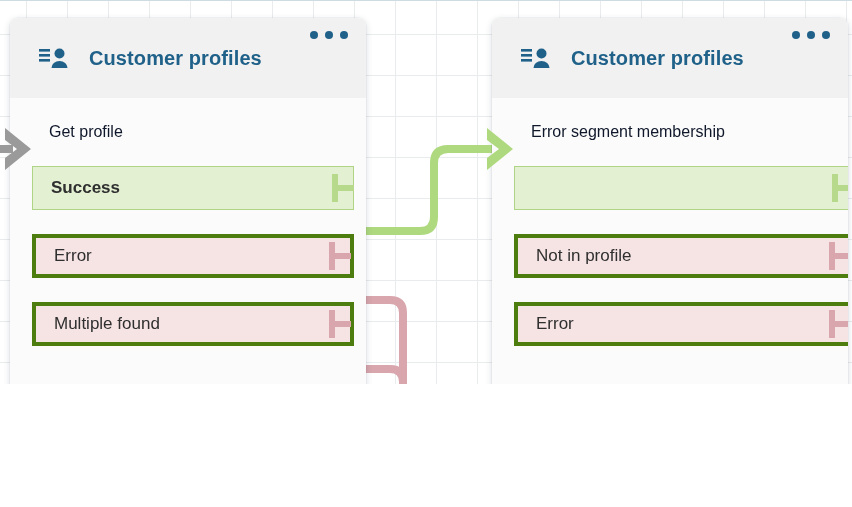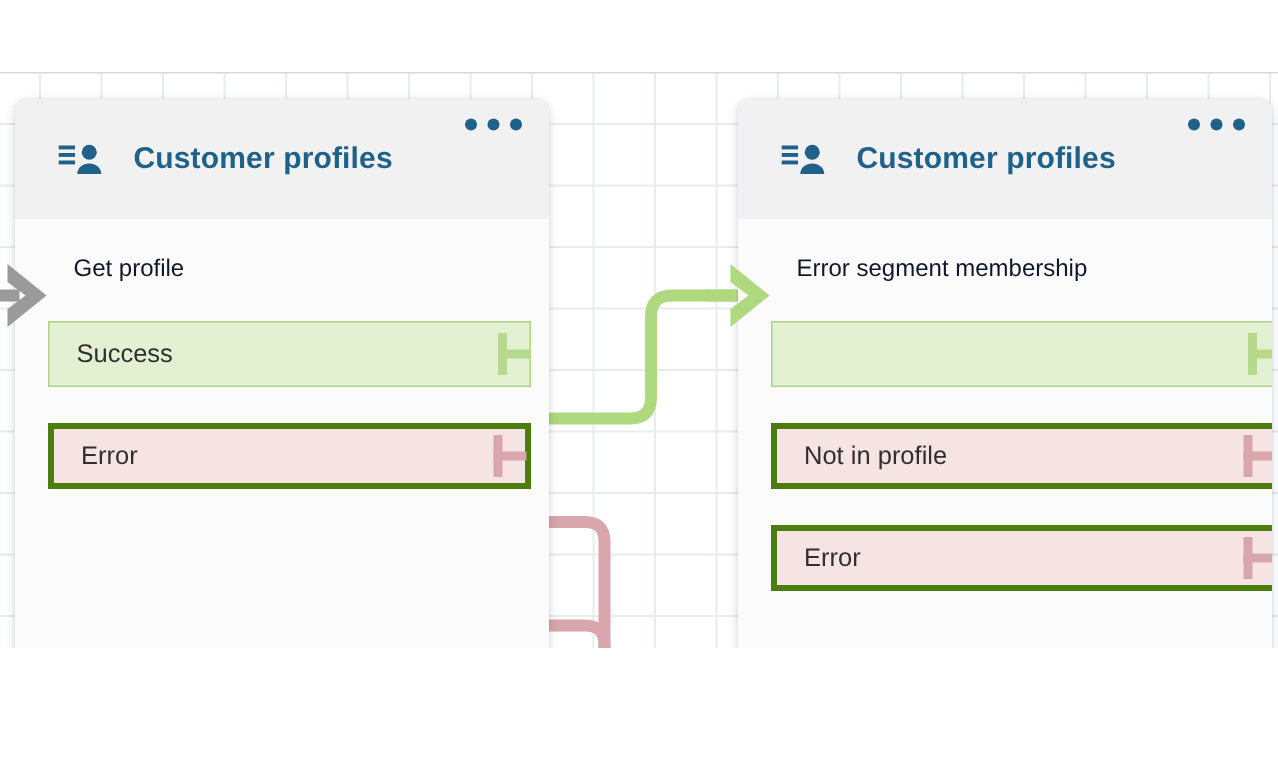--- a/index.html
+++ b/index.html
@@ -18,21 +18,20 @@
     position: relative;
     width: 852px;
     height: 384px;
     overflow: hidden;
     background-color: #ffffff;
     background-image:
       linear-gradient(to right, #e9eced 1px, transparent 1px),
       linear-gradient(to bottom, #e9eced 1px, transparent 1px);
     background-size: 41px 41px;
     background-position: -15px -7px;
-    margin-top: 48px;
   }
 
   
   .edge-rule {
     position: absolute;
     left: 0;
     width: 852px;
     height: 1px;
     background: #cfdbe3;
   }
@@ -107,20 +106,21 @@
   .port:last-child { margin-bottom: 0; }
   .port-label {
     font-size: 17px;
     color: #2f2f2f;
     padding-left: 18px;
     white-space: nowrap;
   }
   .port.success {
     background: #e3f0d2;
     border: 1px solid #afd486;
+    font-weight: bold;
   }
   .port.error {
     background: #f6e3e4;
     border: 4px solid #4d7c0f;
   }
 
   
   .stub {
     position: absolute;
     right: -1px;
@@ -212,20 +212,27 @@
       </div>
 
       <div class="port error" style="width:322px;">
         <span class="port-label">Error</span>
         <span class="stub">
           <span class="bar"></span>
             <span class="arm"></span>
         </span>
       </div>
 
+      <div class="port error" style="width:322px;">
+        <span class="port-label">Multiple found</span>
+        <span class="stub">
+          <span class="bar"></span>
+            <span class="arm"></span>
+        </span>
+      </div>
 
 
     </div>
   </div>
 
   <div class="node" id="node-check-segment" style="left:492px; top:18px; width:356px; height:408px;">
 
     <div class="node-header">
       <span class="profile-icon">
         <svg viewBox="0 0 30 22" width="30" height="22">

